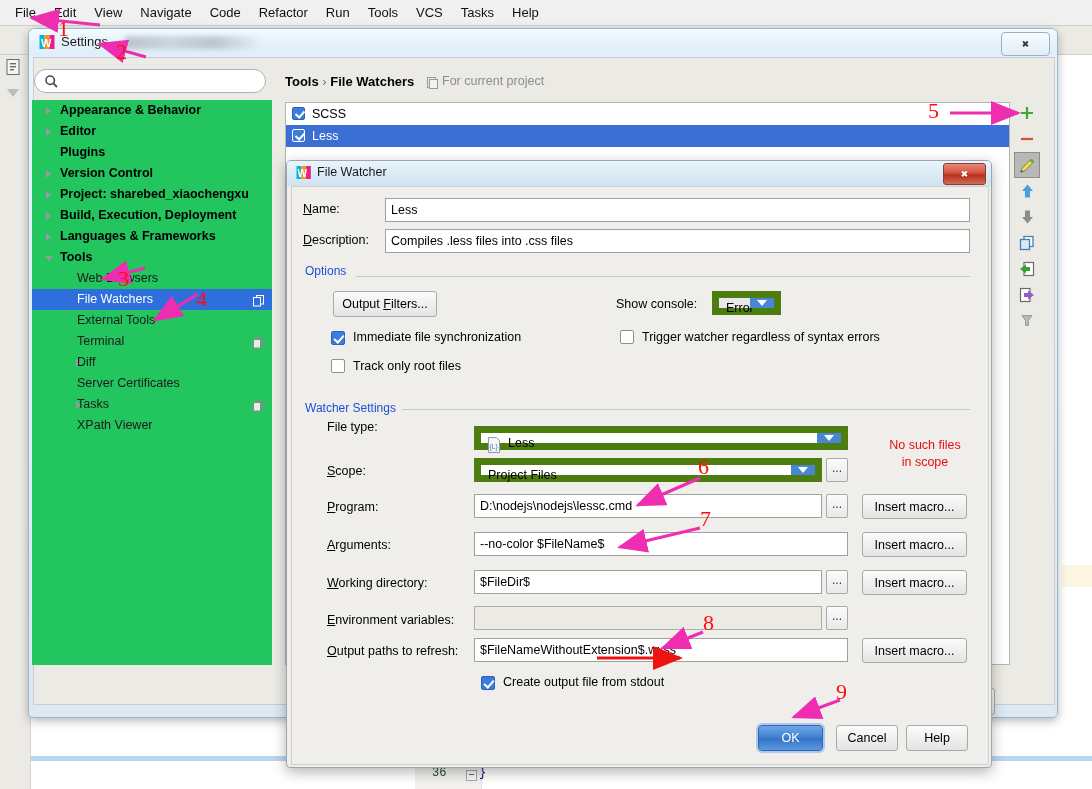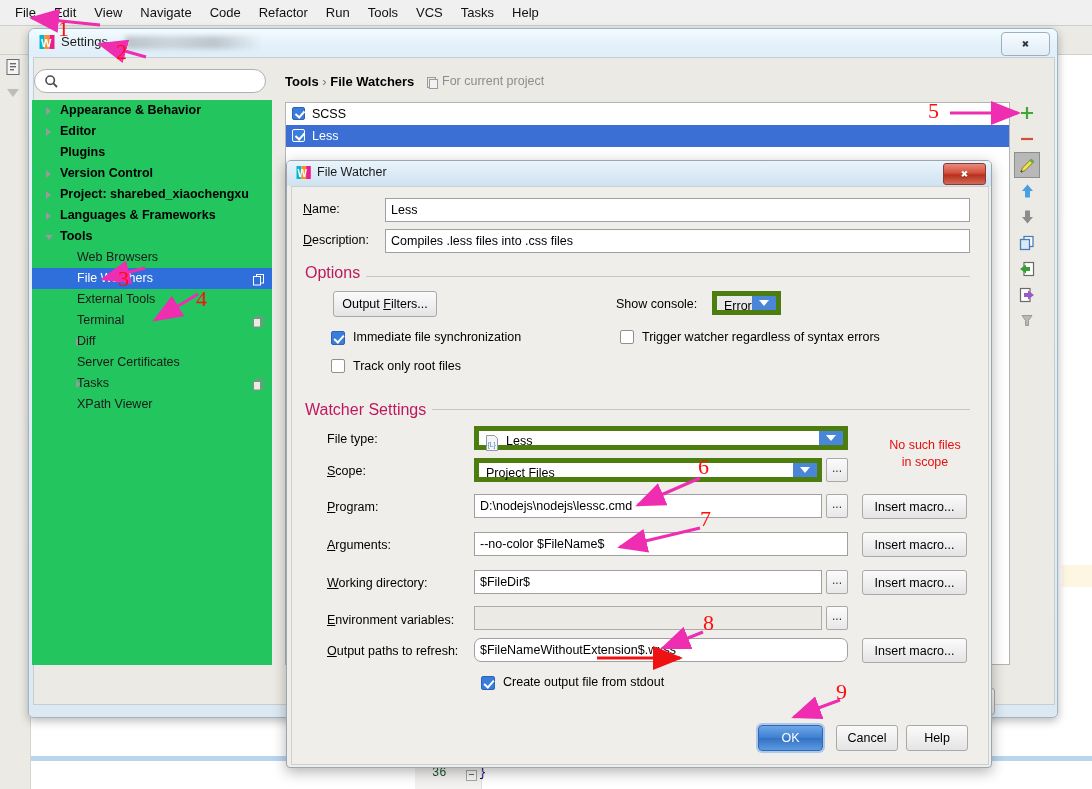--- a/index.html
+++ b/index.html
@@ -177,21 +177,21 @@
   }
   .lbl{position:absolute;font-size:12.5px;color:#000;white-space:nowrap;}
   .lbl u{text-decoration:underline;}
   .fld{
     position:absolute;background:#fff;border:1px solid #a0a0a0;box-sizing:border-box;
     font-family:"Liberation Sans",sans-serif;font-size:12.5px;color:#000;
     padding:0 5px;line-height:22px;height:24px;outline:none;
   }
   .fld.disabled{background:#eceae4;border-color:#adadad;}
   .grp-line{position:absolute;height:1px;background:#c6c6c2;}
-  .grp-lbl{position:absolute;font-size:16px;color:#be185d;background:#efeeea;padding-right:6px;}
+  .grp-lbl{position:absolute;font-size:12px;color:#1d4ed8;background:#efeeea;padding-right:6px;}
 
   .btn{
     position:absolute;border:1px solid #a9a9a9;border-radius:3px;
     background:linear-gradient(180deg,#fbfbfb,#e4e4e4);
     display:flex;align-items:center;justify-content:center;
     font-size:12.5px;color:#000;box-sizing:border-box;cursor:default;
   }
   .btn u{text-decoration:underline;}
   .btn-dots{
     position:absolute;width:22px;height:24px;border:1px solid #a9a9a9;border-radius:2px;
@@ -204,21 +204,21 @@
     border-radius:2px;box-sizing:border-box;
   }
   .cb.on{background:#3b7ddd;border-color:#2d63b4;}
   .cb.on:after{
     content:"";position:absolute;left:4px;top:1px;width:4px;height:8px;
     border:solid #fff;border-width:0 2px 2px 0;transform:rotate(42deg);
   }
   .cblabel{position:absolute;font-size:12.5px;color:#000;white-space:nowrap;}
 
   .combo{
-    position:absolute;background:#fff;border:5px solid #4d7c0f;box-sizing:border-box;height:24px;
+    position:absolute;background:#fff;border:7px solid #4d7c0f;box-sizing:border-box;height:24px;
   }
   .combo .ctext{position:absolute;left:7px;top:3px;font-size:12.5px;color:#000;}
   .combo .carrow{
     position:absolute;right:0;top:0;width:24px;height:100%;
     background:#4a86d8;display:flex;align-items:center;justify-content:center;
   }
   .combo .carrow:after{
     content:"";width:0;height:0;border-left:5px solid transparent;border-right:5px solid transparent;
     border-top:6px solid #fff;
   }
@@ -342,20 +342,24 @@
     <div class="tnode top">
       <span class="tw"></span>
       <span class="tlabel" style="left: 28px;">Version Control</span>
     </div>
     <div class="tnode top">
       <span class="tw"></span>
       <span class="tlabel" style="left: 28px;">Project: sharebed_xiaochengxu</span>
     </div>
     <div class="tnode top">
       <span class="tw"></span>
+      <span class="tlabel" style="left: 28px;">Build, Execution, Deployment</span>
+    </div>
+    <div class="tnode top">
+      <span class="tw"></span>
       <span class="tlabel" style="left: 28px;">Languages &amp; Frameworks</span>
     </div>
     <div class="tnode top">
       <span class="tw open"></span>
       <span class="tlabel" style="left: 28px;">Tools</span>
     </div>
     <div class="tnode child">
       <span class="tlabel" style="left: 45px;">Web Browsers</span>
     </div>
     <div class="tnode child sel">
@@ -518,21 +522,21 @@
 
 <div class="cb" style="left:620px;top:330px;"></div>
 <div class="cblabel" style="left:642px;top:330px;">Trigger watcher regardless of syntax errors</div>
 
 <div class="cb" style="left:331px;top:359px;"></div>
 <div class="cblabel" style="left:353px;top:359px;">Track only root files</div>
 
 <div class="grp-line" style="left:402px;top:409px;width:568px;"></div>
 <div class="grp-lbl" style="left:305px;top:401px;">Watcher Settings</div>
 
-<div class="lbl" style="left:327px;top:432px;">File type:</div>
+<div class="lbl" style="left:327px;top:420px;">File type:</div>
 <div class="combo" style="left:474px;top:426px;width:374px;">
   <span style="position:absolute;left:6px;top:4px;">
     <svg width="14" height="16" viewBox="0 0 14 16">
       <path d="M1.5 0.5 h8 l3 3 v12 h-11 z" fill="#f5f5f5" stroke="#8f9aa6"></path>
       <text x="2.4" y="11.5" font-family="Liberation Sans, sans-serif" font-size="7" fill="#4a7fb5">{L}</text>
     </svg>
   </span>
   <span class="ctext" style="left:27px;">Less</span>
   <span class="carrow"></span>
 </div>
@@ -556,21 +560,21 @@
 <div class="lbl" style="left:327px;top:576px;"><u>W</u><span id="wd-rest">orking directory:</span></div>
 <input class="fld" style="left: 474px; top: 570px; width: 348px;" id="workdir-input" value="$FileDir$">
 <div class="btn-dots" style="left:826px;top:570px;">...</div>
 <div class="btn" style="left:862px;top:570px;width:105px;height:25px;">Insert macro...</div>
 
 <div class="lbl" style="left:327px;top:613px;"><u>E</u><span id="env-rest">nvironment variables:</span></div>
 <input class="fld disabled" style="left: 474px; top: 606px; width: 348px;" id="env-input">
 <div class="btn-dots" style="left:826px;top:606px;">...</div>
 
 <div class="lbl" style="left:327px;top:644px;"><u>O</u><span id="out-rest">utput paths to refresh:</span></div>
-<input class="fld" style="left: 474px; top: 638px; width: 374px; border-radius: 7px;" id="outpaths-input" value="$FileNameWithoutExtension$.wxss">
+<input class="fld" style="left: 474px; top: 638px; width: 374px;" id="outpaths-input" value="$FileNameWithoutExtension$.wxss">
 <div class="btn" style="left:862px;top:638px;width:105px;height:25px;">Insert macro...</div>
 
 <div class="cb on" style="left:481px;top:676px;"></div>
 <div class="cblabel" style="left:503px;top:675px;">Create output file from stdout</div>
 
 <div id="no-such">
   <div>No such files</div>
   <div>in scope</div>
 </div>
 

